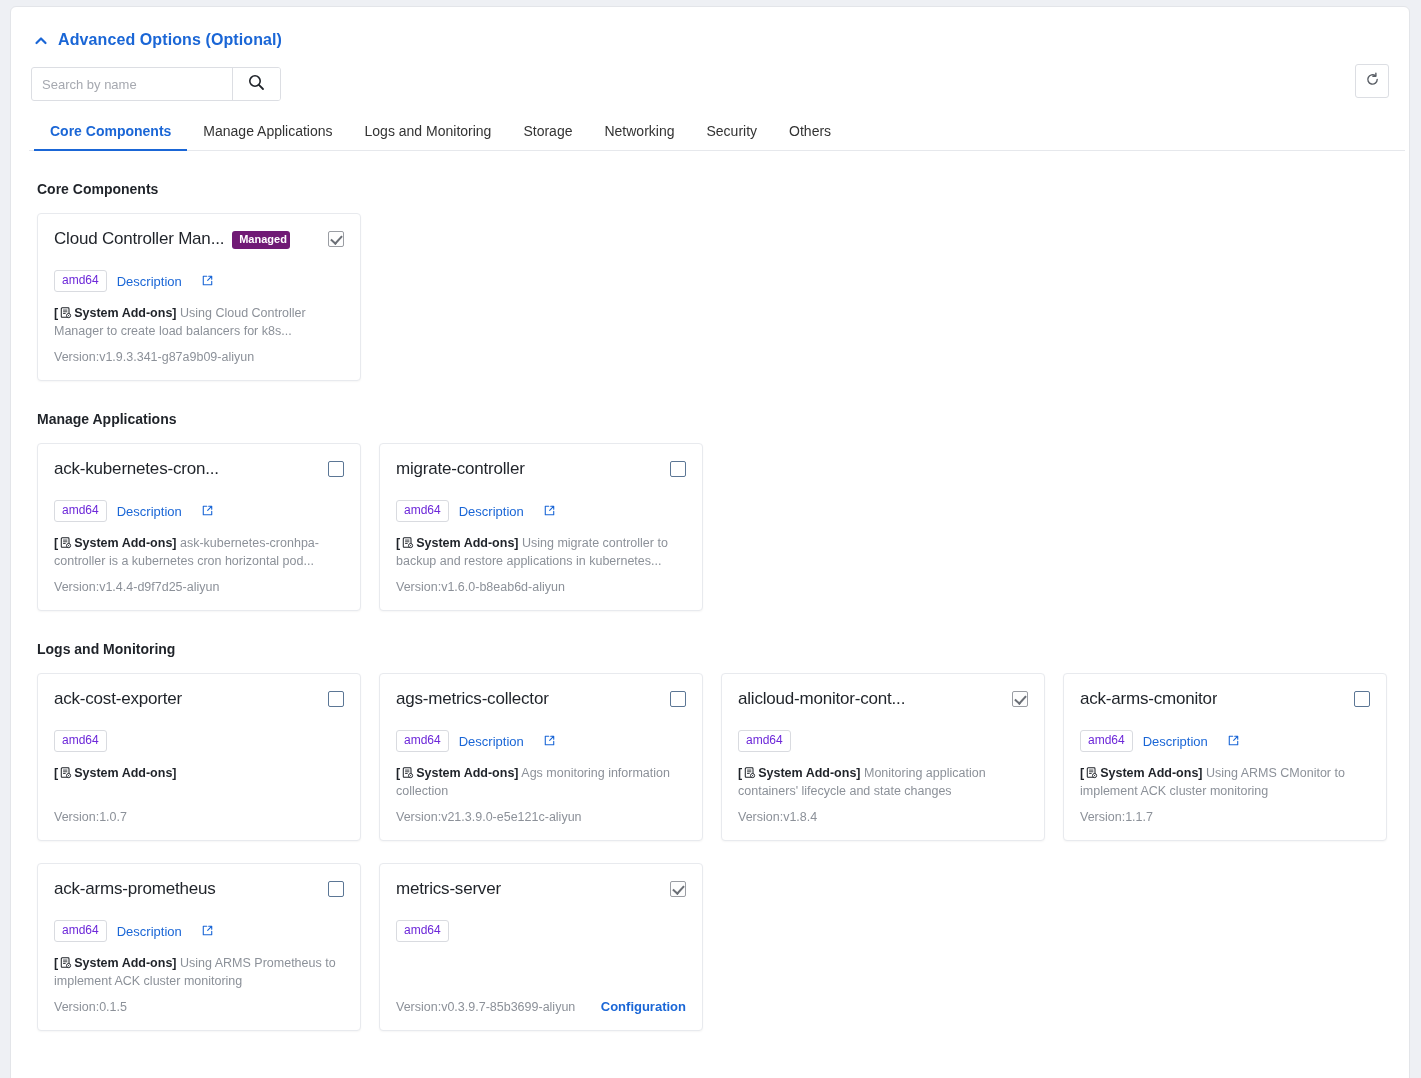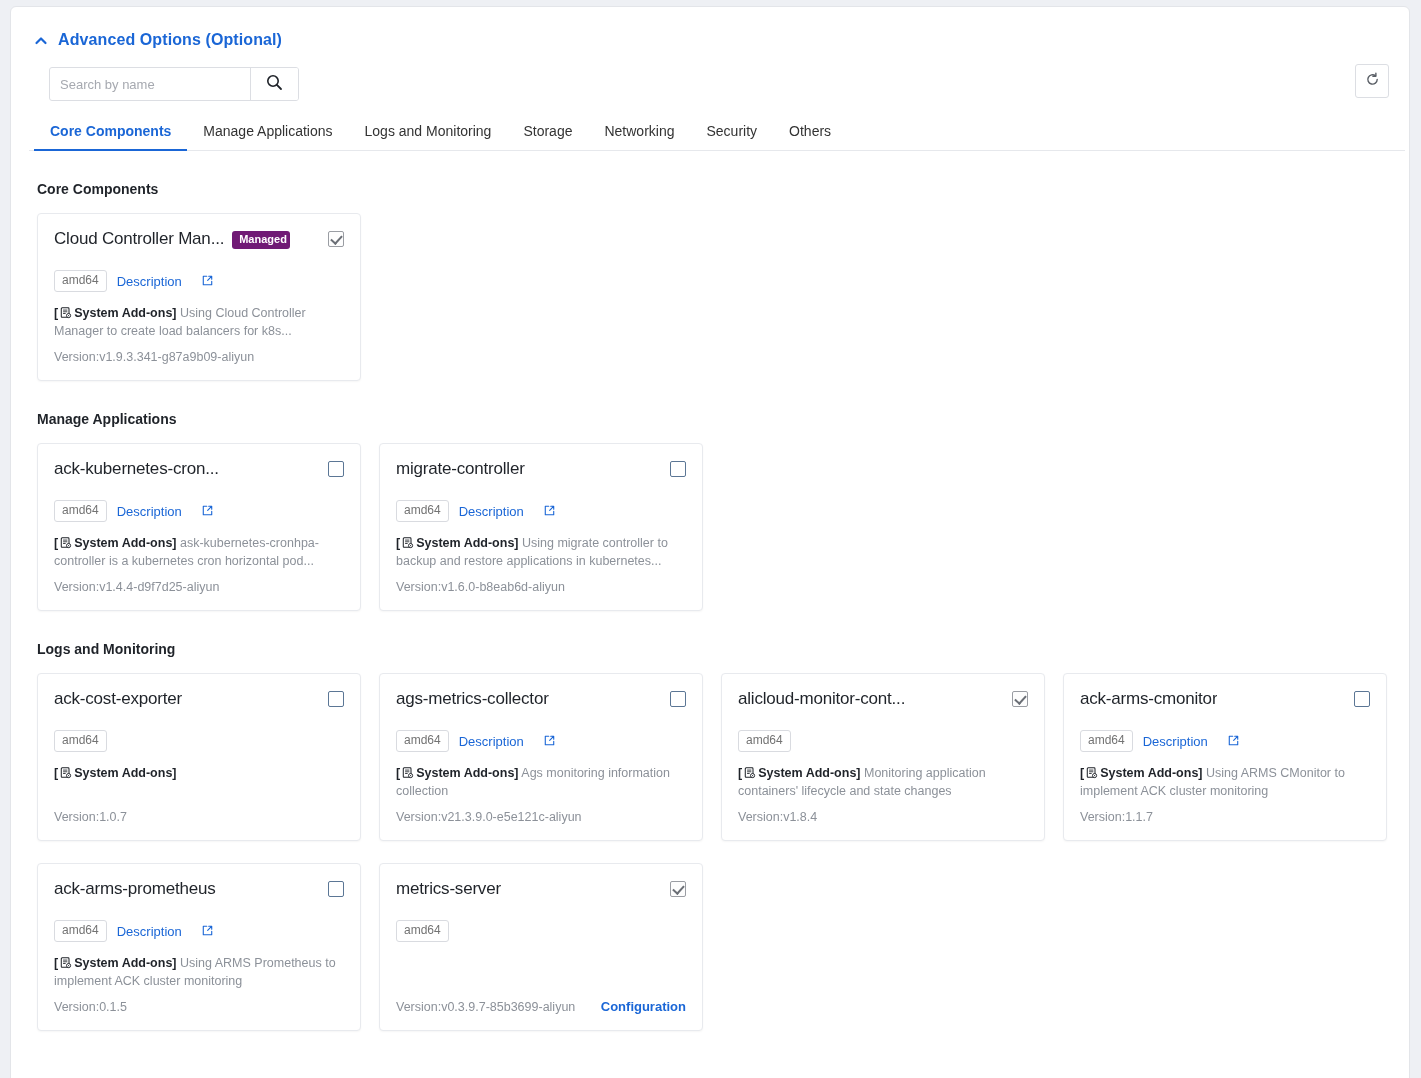--- a/index.html
+++ b/index.html
@@ -51,21 +51,21 @@
     color: #1a66d6;
     font-size: 16px;
     font-weight: bold;
     letter-spacing: .1px;
   }
 
   
   .search-row {
     display: flex;
     align-items: center;
-    margin: 18px 0 0 20px;
+    margin: 18px 0 0 2px;
     position: relative;
   }
   .search-box {
     display: flex;
     height: 32px;
     border: 1px solid #dcdee3;
     border-radius: 3px;
     overflow: hidden;
     background: #fff;
   }
@@ -227,21 +227,21 @@
   .card-meta {
     display: flex;
     align-items: center;
     gap: 10px;
     margin-top: 14px;
   }
   .arch-tag {
     border: 1px solid #d9dbe0;
     border-radius: 3px;
     font-size: 12px;
-    color: #737373;
+    color: #6d28d9;
     padding: 3px 7px 4px 7px;
     line-height: 13px;
     background: #fff;
   }
   .desc-link {
     color: #1a66d6;
     font-size: 13px;
     cursor: pointer;
     display: inline-flex;
     align-items: center;

